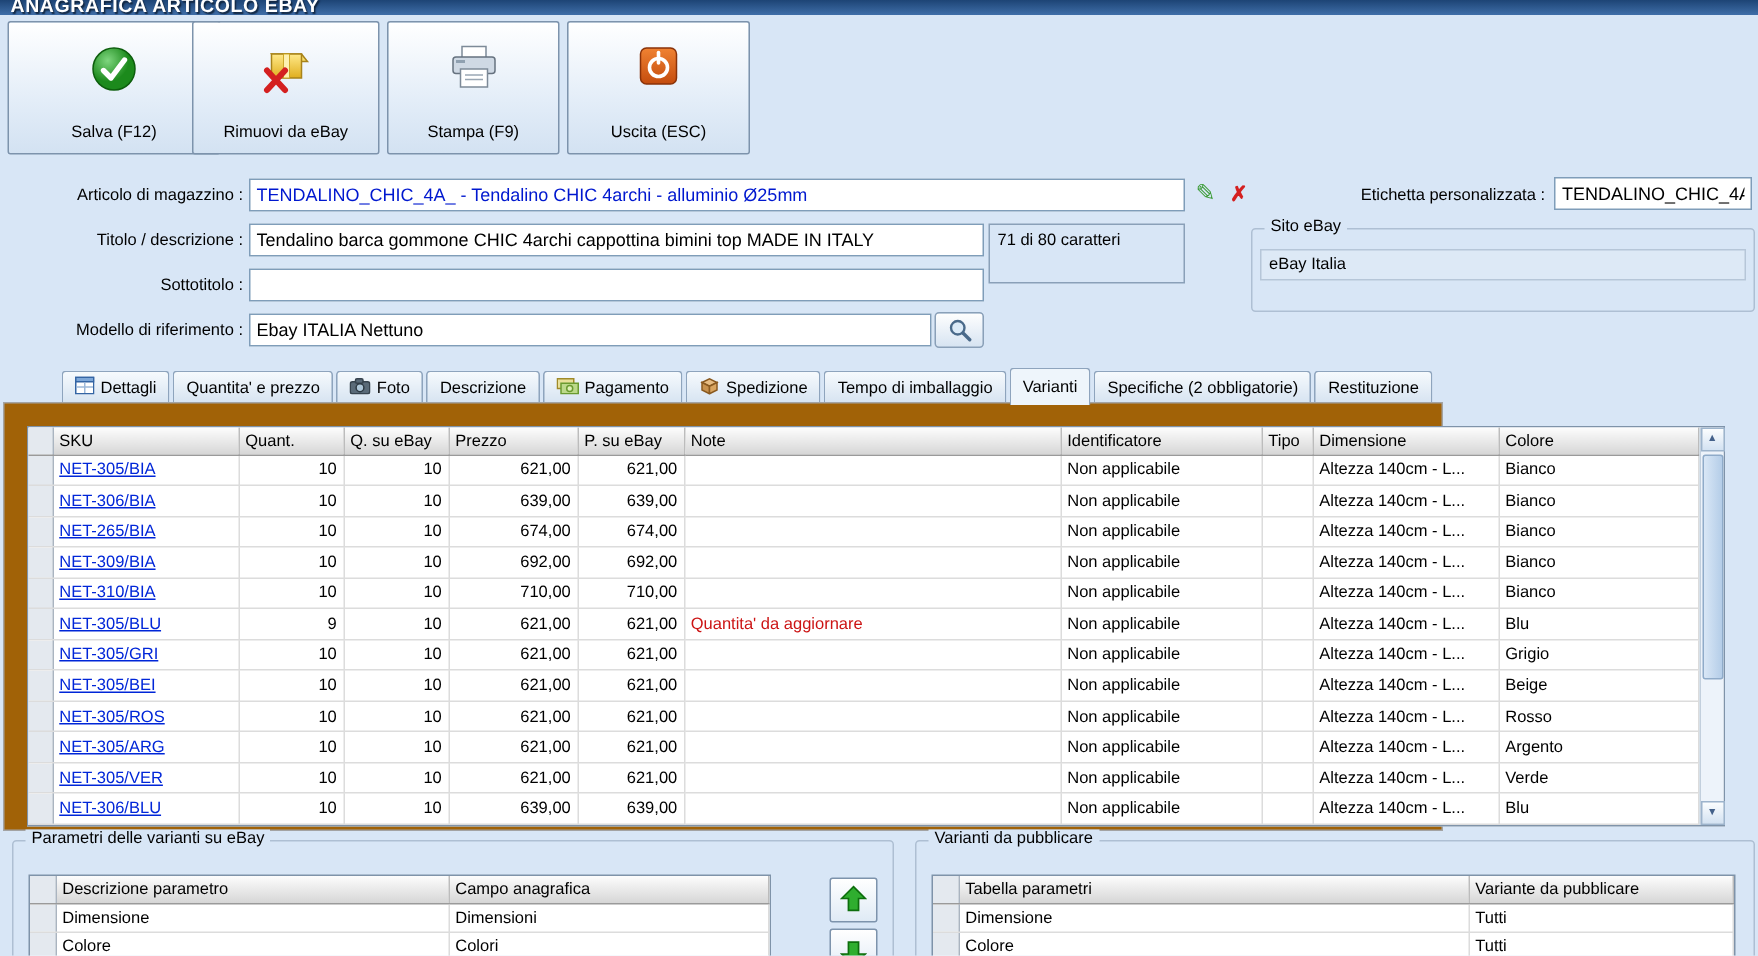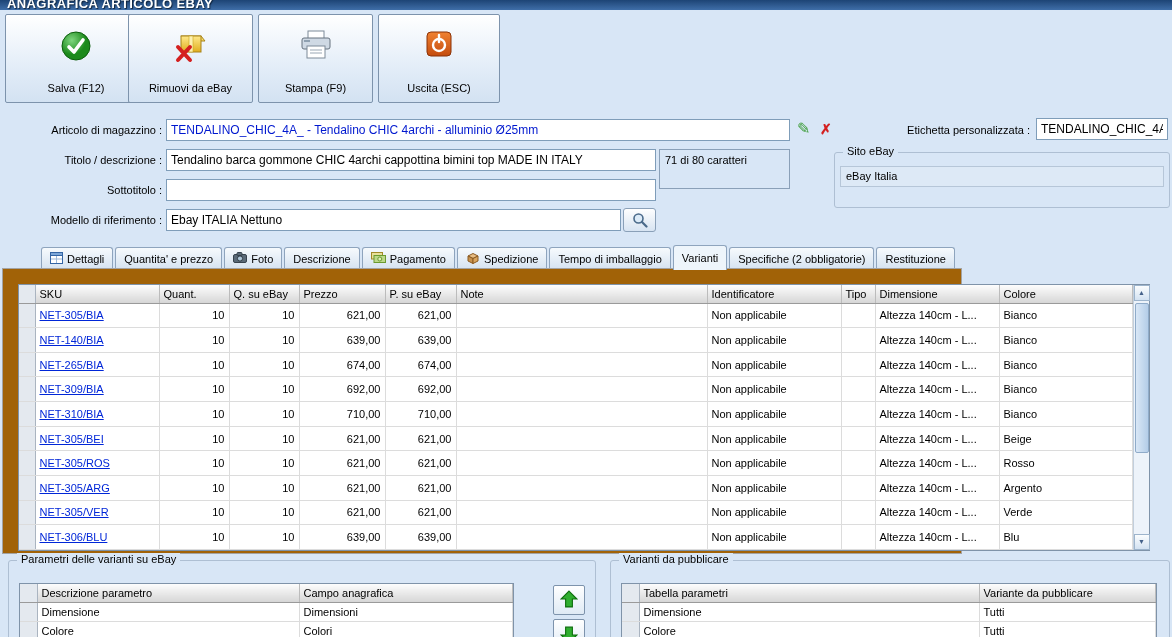--- a/index.html
+++ b/index.html
@@ -354,21 +354,21 @@
             <td class="num">621,00</td>
             <td class="note"></td>
             <td>Non applicabile</td>
             <td></td>
             <td>Altezza 140cm - L...</td>
             <td>Bianco</td>
           </tr>
 
           <tr>
             <td class="sel"></td>
-            <td><a class="sku">NET-140/BIA</a></td>
+            <td><a class="sku">NET-306/BIA</a></td>
             <td class="num">10</td>
             <td class="num">10</td>
             <td class="num">639,00</td>
             <td class="num">639,00</td>
             <td class="note"></td>
             <td>Non applicabile</td>
             <td></td>
             <td>Altezza 140cm - L...</td>
             <td>Bianco</td>
           </tr>
@@ -409,21 +409,47 @@
             <td class="num">10</td>
             <td class="num">710,00</td>
             <td class="num">710,00</td>
             <td class="note"></td>
             <td>Non applicabile</td>
             <td></td>
             <td>Altezza 140cm - L...</td>
             <td>Bianco</td>
           </tr>
 
-
+          <tr>
+            <td class="sel"></td>
+            <td><a class="sku">NET-305/BLU</a></td>
+            <td class="num">9</td>
+            <td class="num">10</td>
+            <td class="num">621,00</td>
+            <td class="num">621,00</td>
+            <td class="note">Quantita' da aggiornare</td>
+            <td>Non applicabile</td>
+            <td></td>
+            <td>Altezza 140cm - L...</td>
+            <td>Blu</td>
+          </tr>
+
+          <tr>
+            <td class="sel"></td>
+            <td><a class="sku">NET-305/GRI</a></td>
+            <td class="num">10</td>
+            <td class="num">10</td>
+            <td class="num">621,00</td>
+            <td class="num">621,00</td>
+            <td class="note"></td>
+            <td>Non applicabile</td>
+            <td></td>
+            <td>Altezza 140cm - L...</td>
+            <td>Grigio</td>
+          </tr>
 
           <tr>
             <td class="sel"></td>
             <td><a class="sku">NET-305/BEI</a></td>
             <td class="num">10</td>
             <td class="num">10</td>
             <td class="num">621,00</td>
             <td class="num">621,00</td>
             <td class="note"></td>
             <td>Non applicabile</td>

